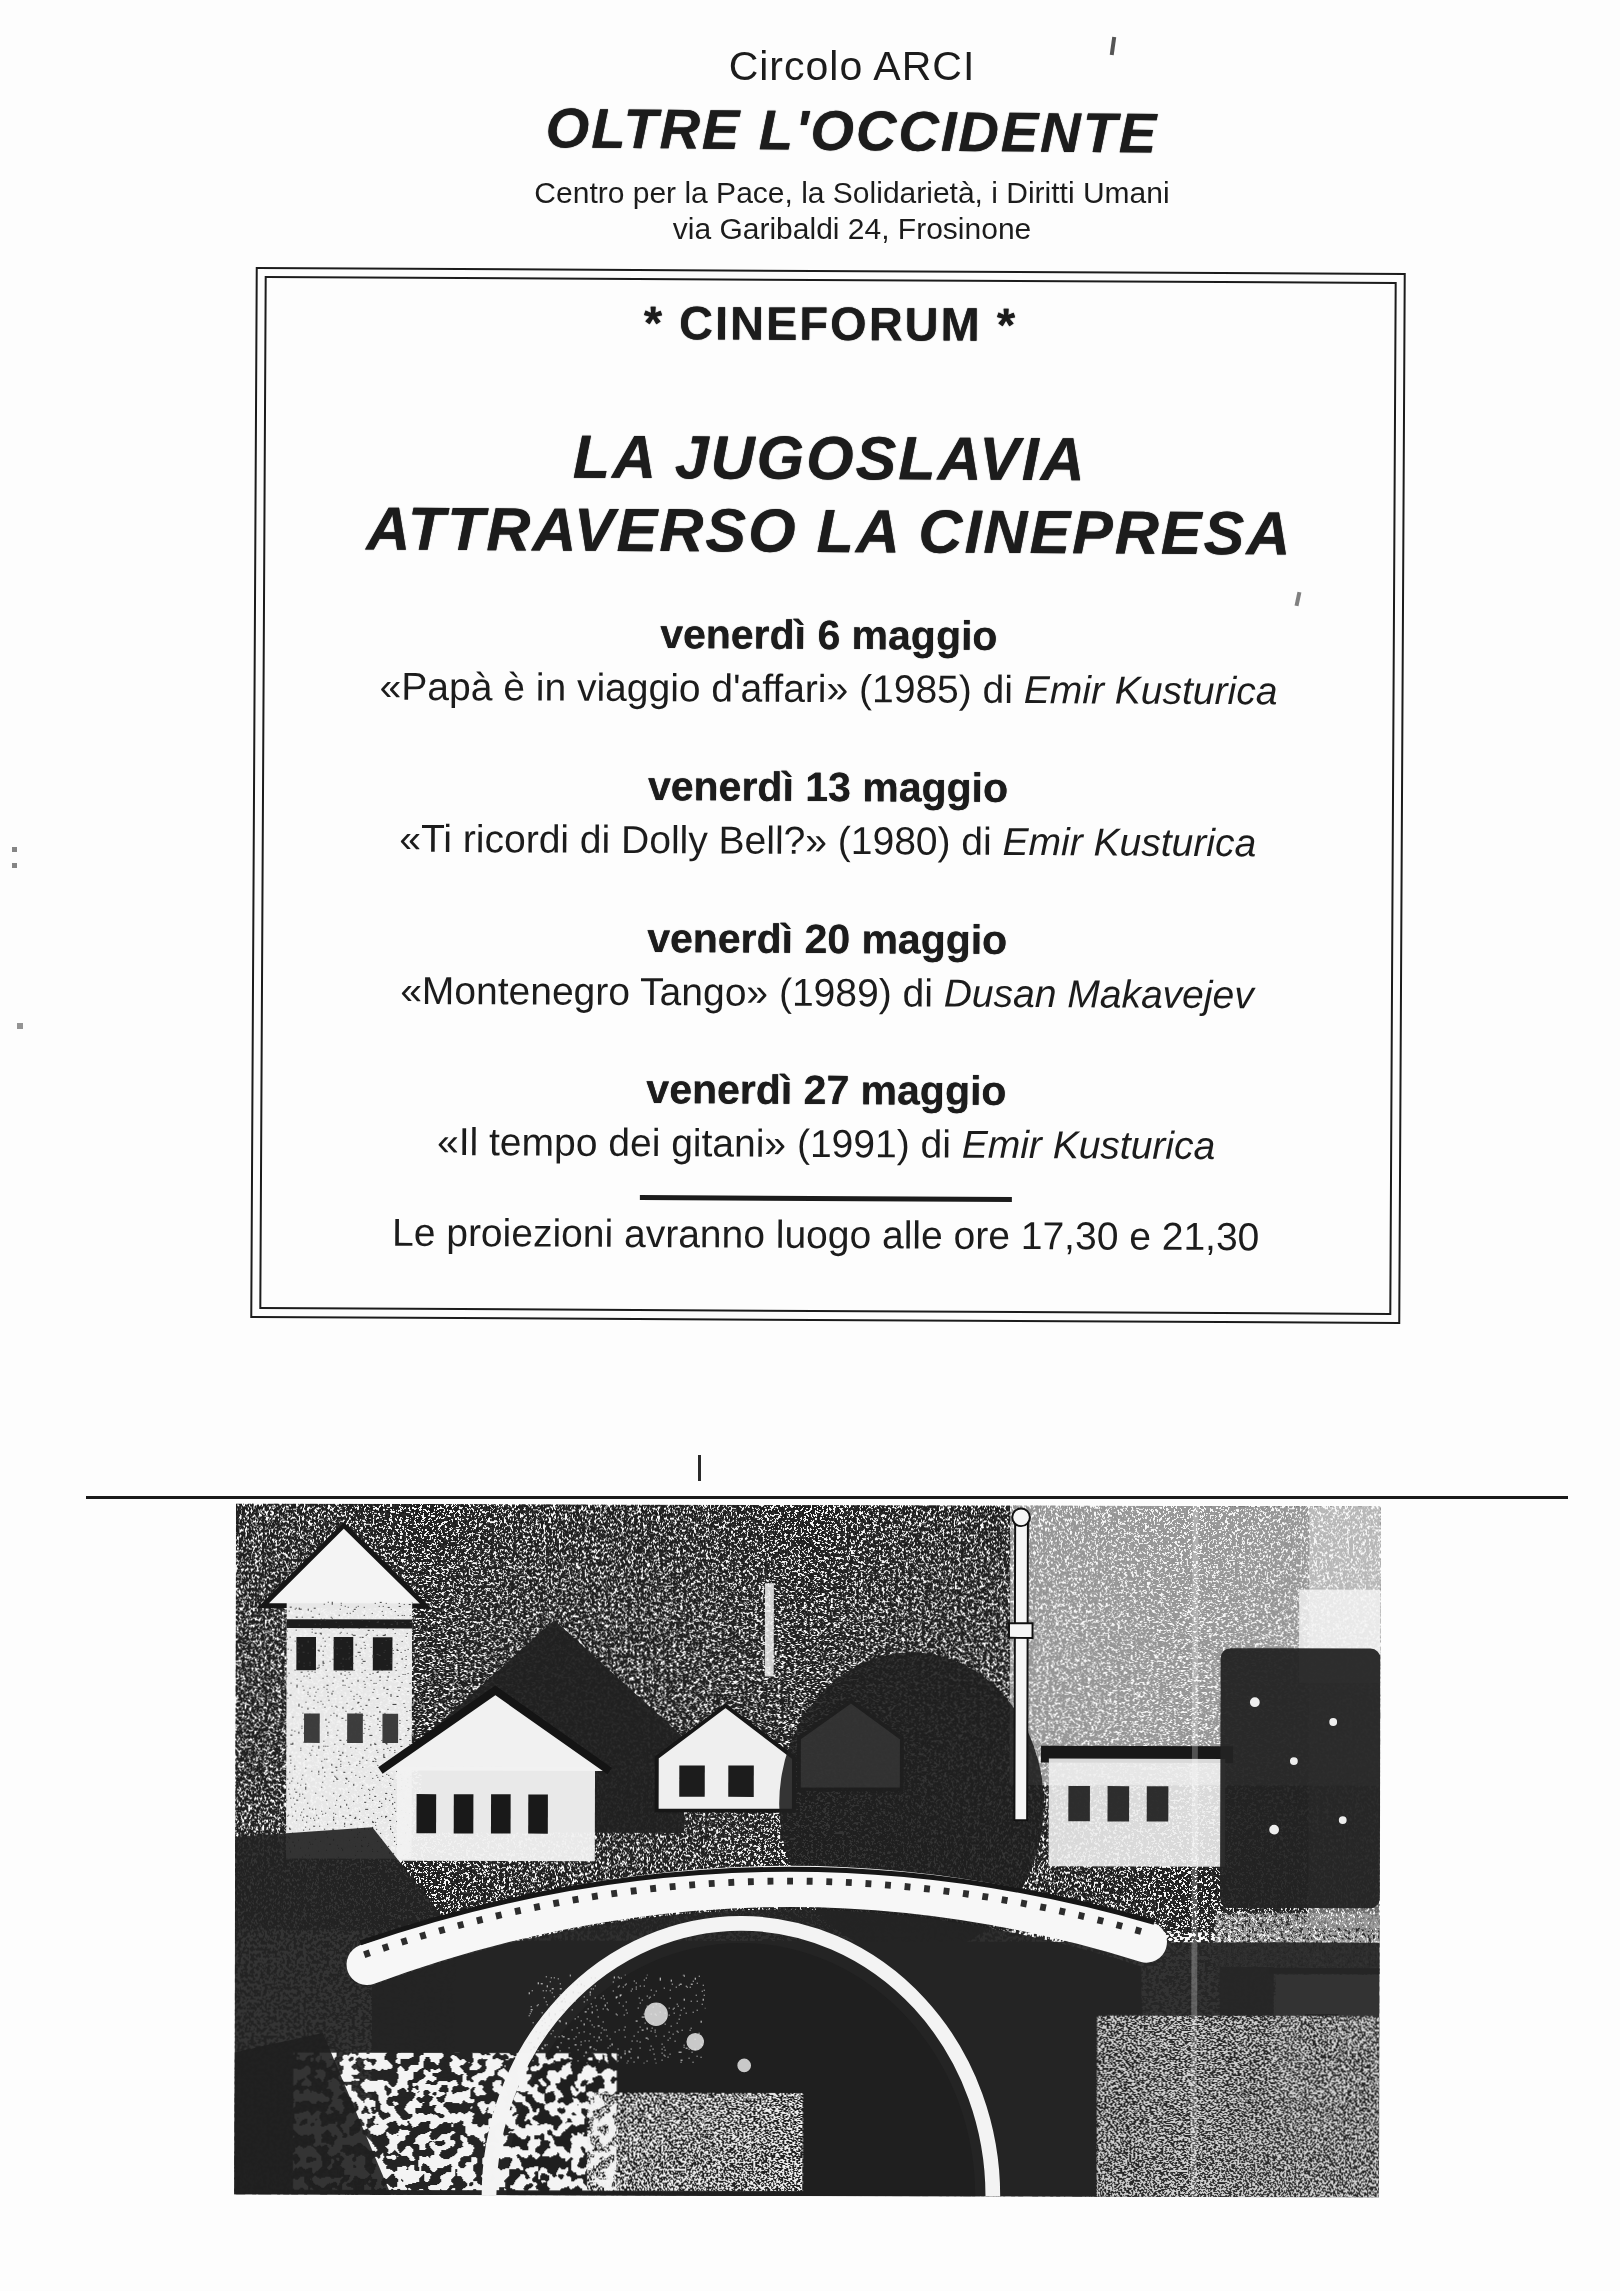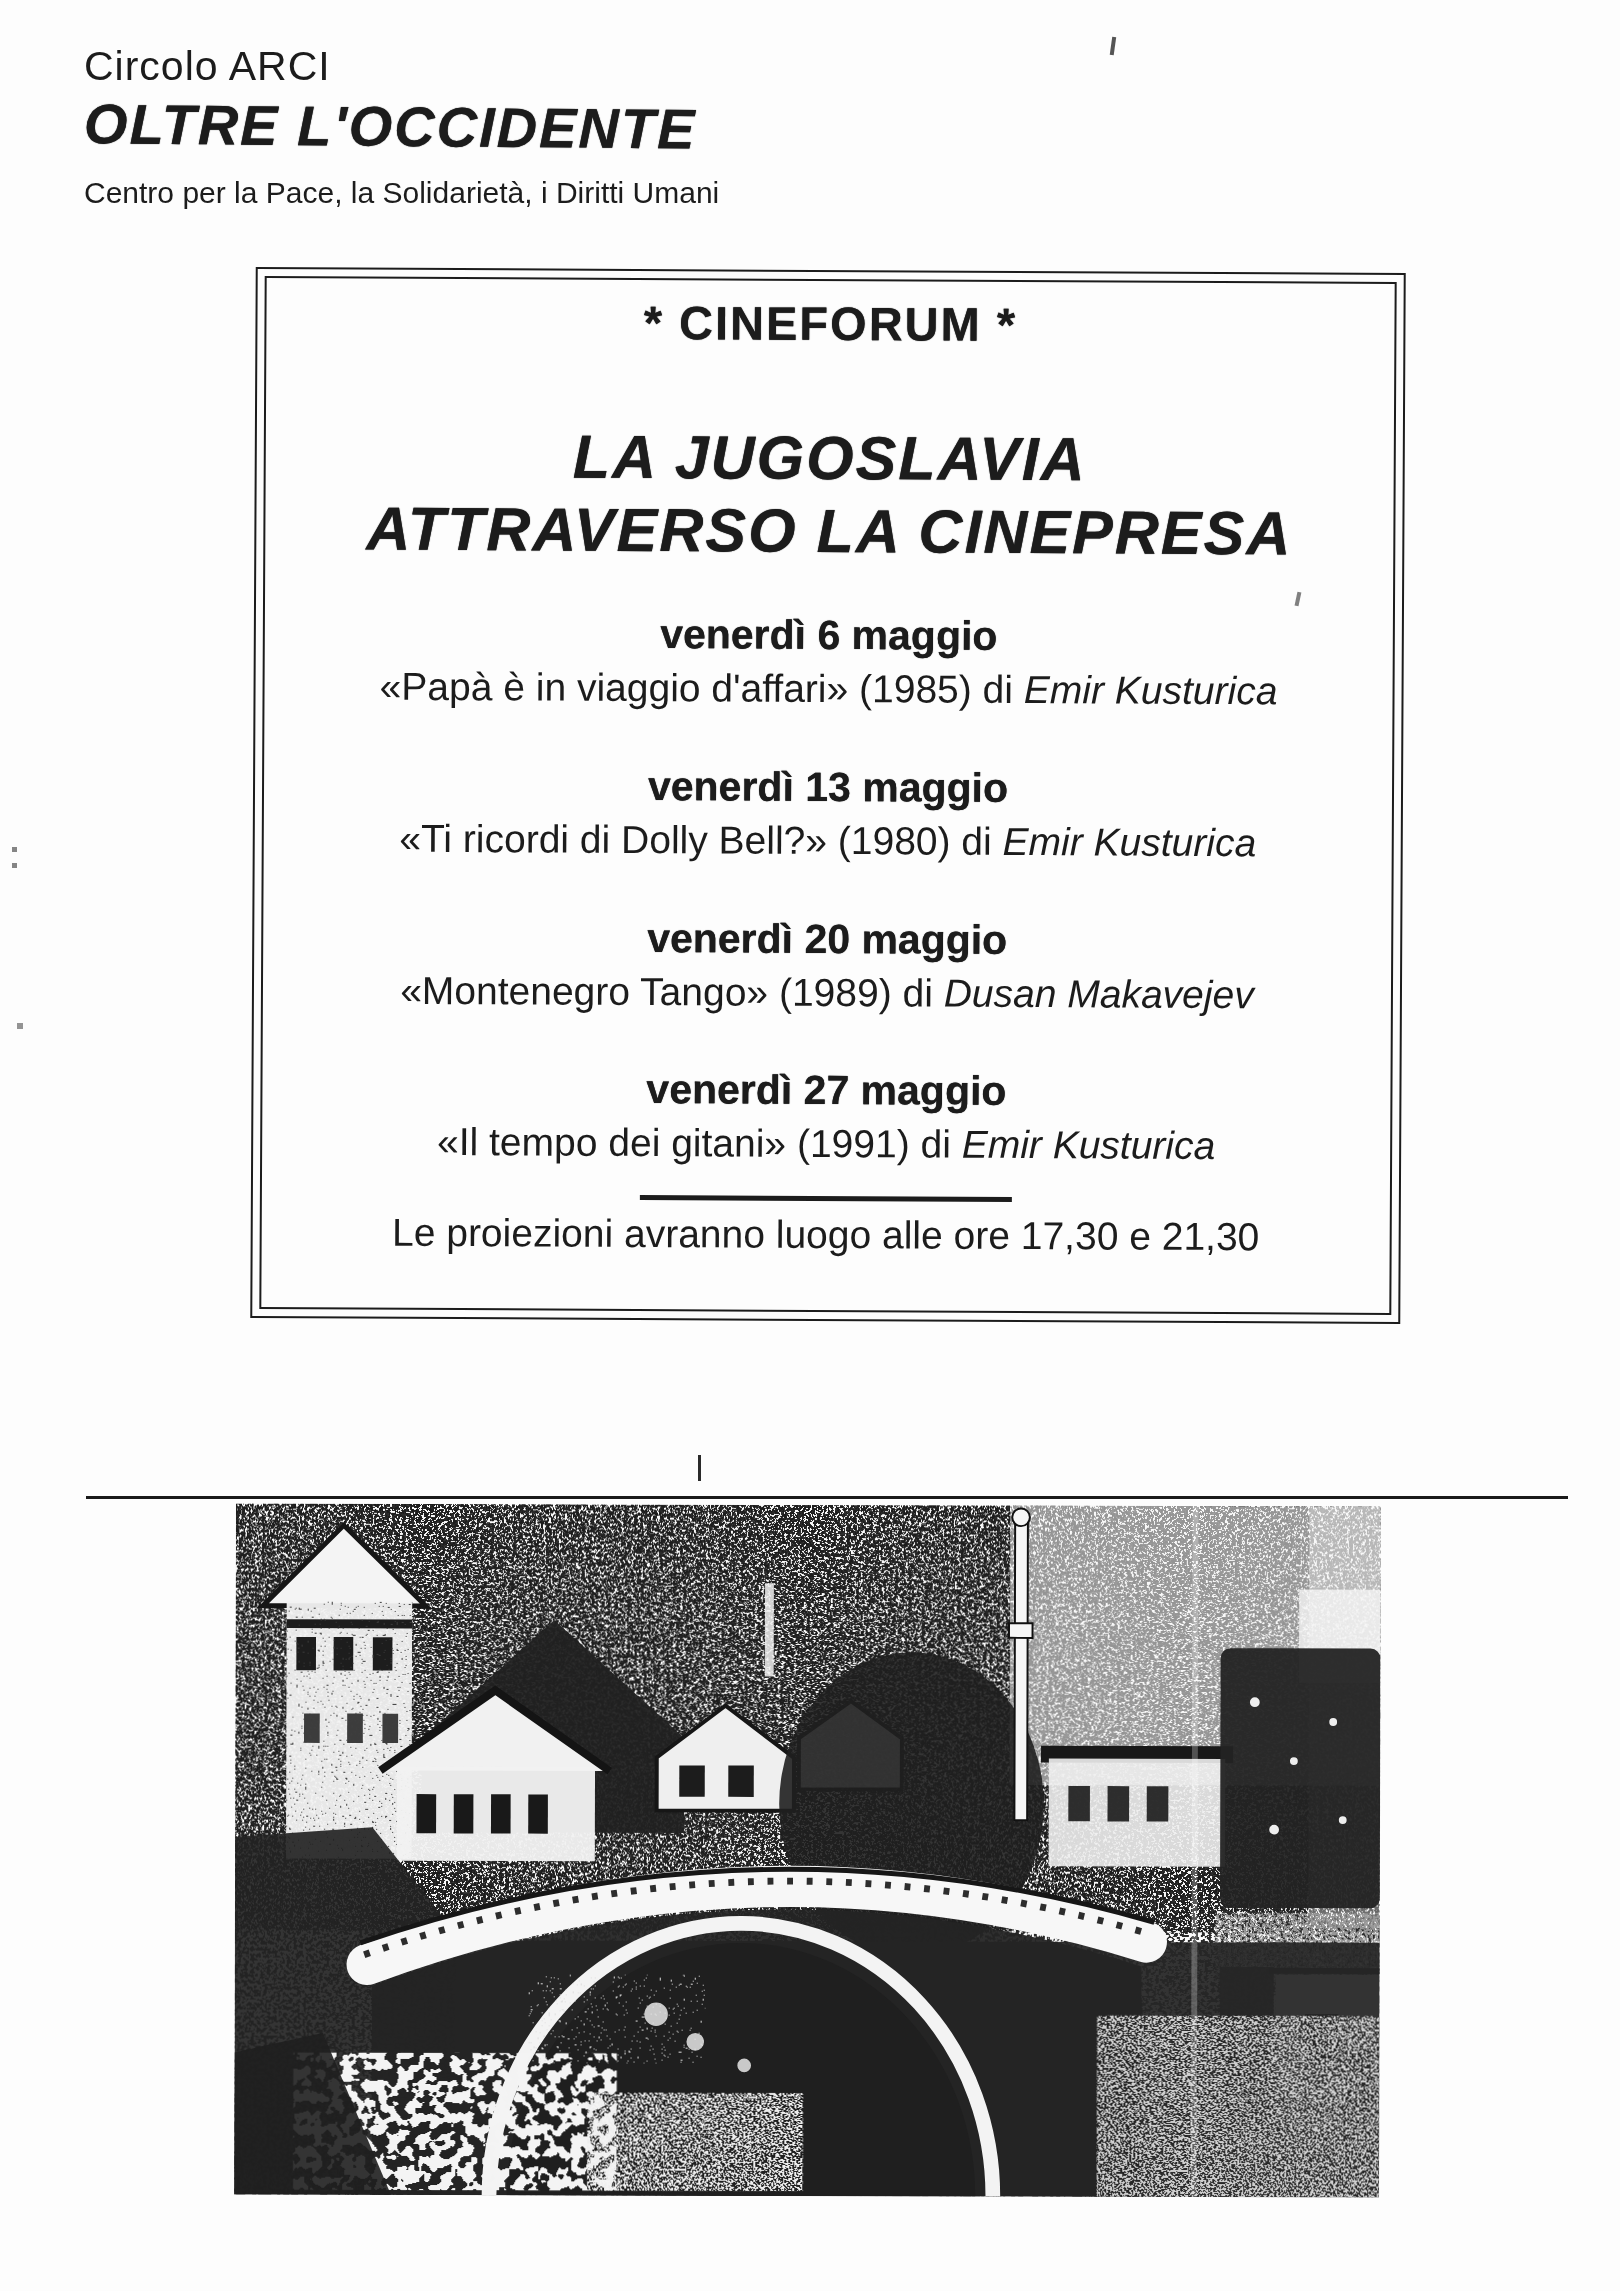--- a/index.html
+++ b/index.html
@@ -4,21 +4,21 @@
 <style>
   html,body { margin:0; padding:0; }
   body {
     width:1620px; height:2292px; position:relative;
     background:#ffffff; overflow:hidden;
     font-family:"Liberation Sans", sans-serif; color:#1c1c1c;
   }
   .page { position:absolute; inset:0; background:#fdfdfd; }
 
   
-  .header { position:absolute; top:43px; left:0; right:0; text-align:left; padding-left:84px; }
+  .header { position:absolute; top:43px; left:0; right:0; text-align:center; padding-left:84px; }
   .org { font-size:41px; letter-spacing:1px; margin-bottom:7.8px; }
   .main-org-title { font-size:56px; font-weight:700; font-style:italic; letter-spacing:2px;
                     transform:rotate(0.5deg); margin-bottom:11.8px; text-shadow:0 0 1px #1c1c1c; }
   .subtitle { font-size:30px; line-height:1.22; }
   .address  { font-size:30px; line-height:1.22; }
 
   
   .box { position:absolute; left:253px; top:270px; width:1146px; height:1047px;
          border:2.9px solid #1c1c1c; transform:rotate(0.3deg); text-align:center; }
   .box::before { content:""; position:absolute; inset:6.9px; border:2px solid #1c1c1c; pointer-events:none; }
@@ -60,20 +60,21 @@
   <div class="art dot1b"></div>
   <div class="art dot2"></div>
   <div class="art vbar"></div>
   <div class="art tick1"></div>
   <div class="art tick2"></div>
 
   <div class="header">
     <div class="org">Circolo ARCI</div>
     <div class="main-org-title">OLTRE L'OCCIDENTE</div>
     <div class="subtitle">Centro per la Pace, la Solidarietà, i Diritti Umani</div>
+    <div class="address">via Garibaldi 24, Frosinone</div>
   </div>
 
   <div class="box">
     <div class="cineforum">* CINEFORUM *</div>
     <div class="main-title">
       <div>LA JUGOSLAVIA</div>
       <div>ATTRAVERSO LA CINEPRESA</div>
     </div>
     <div class="screenings">
       <div class="screening">

